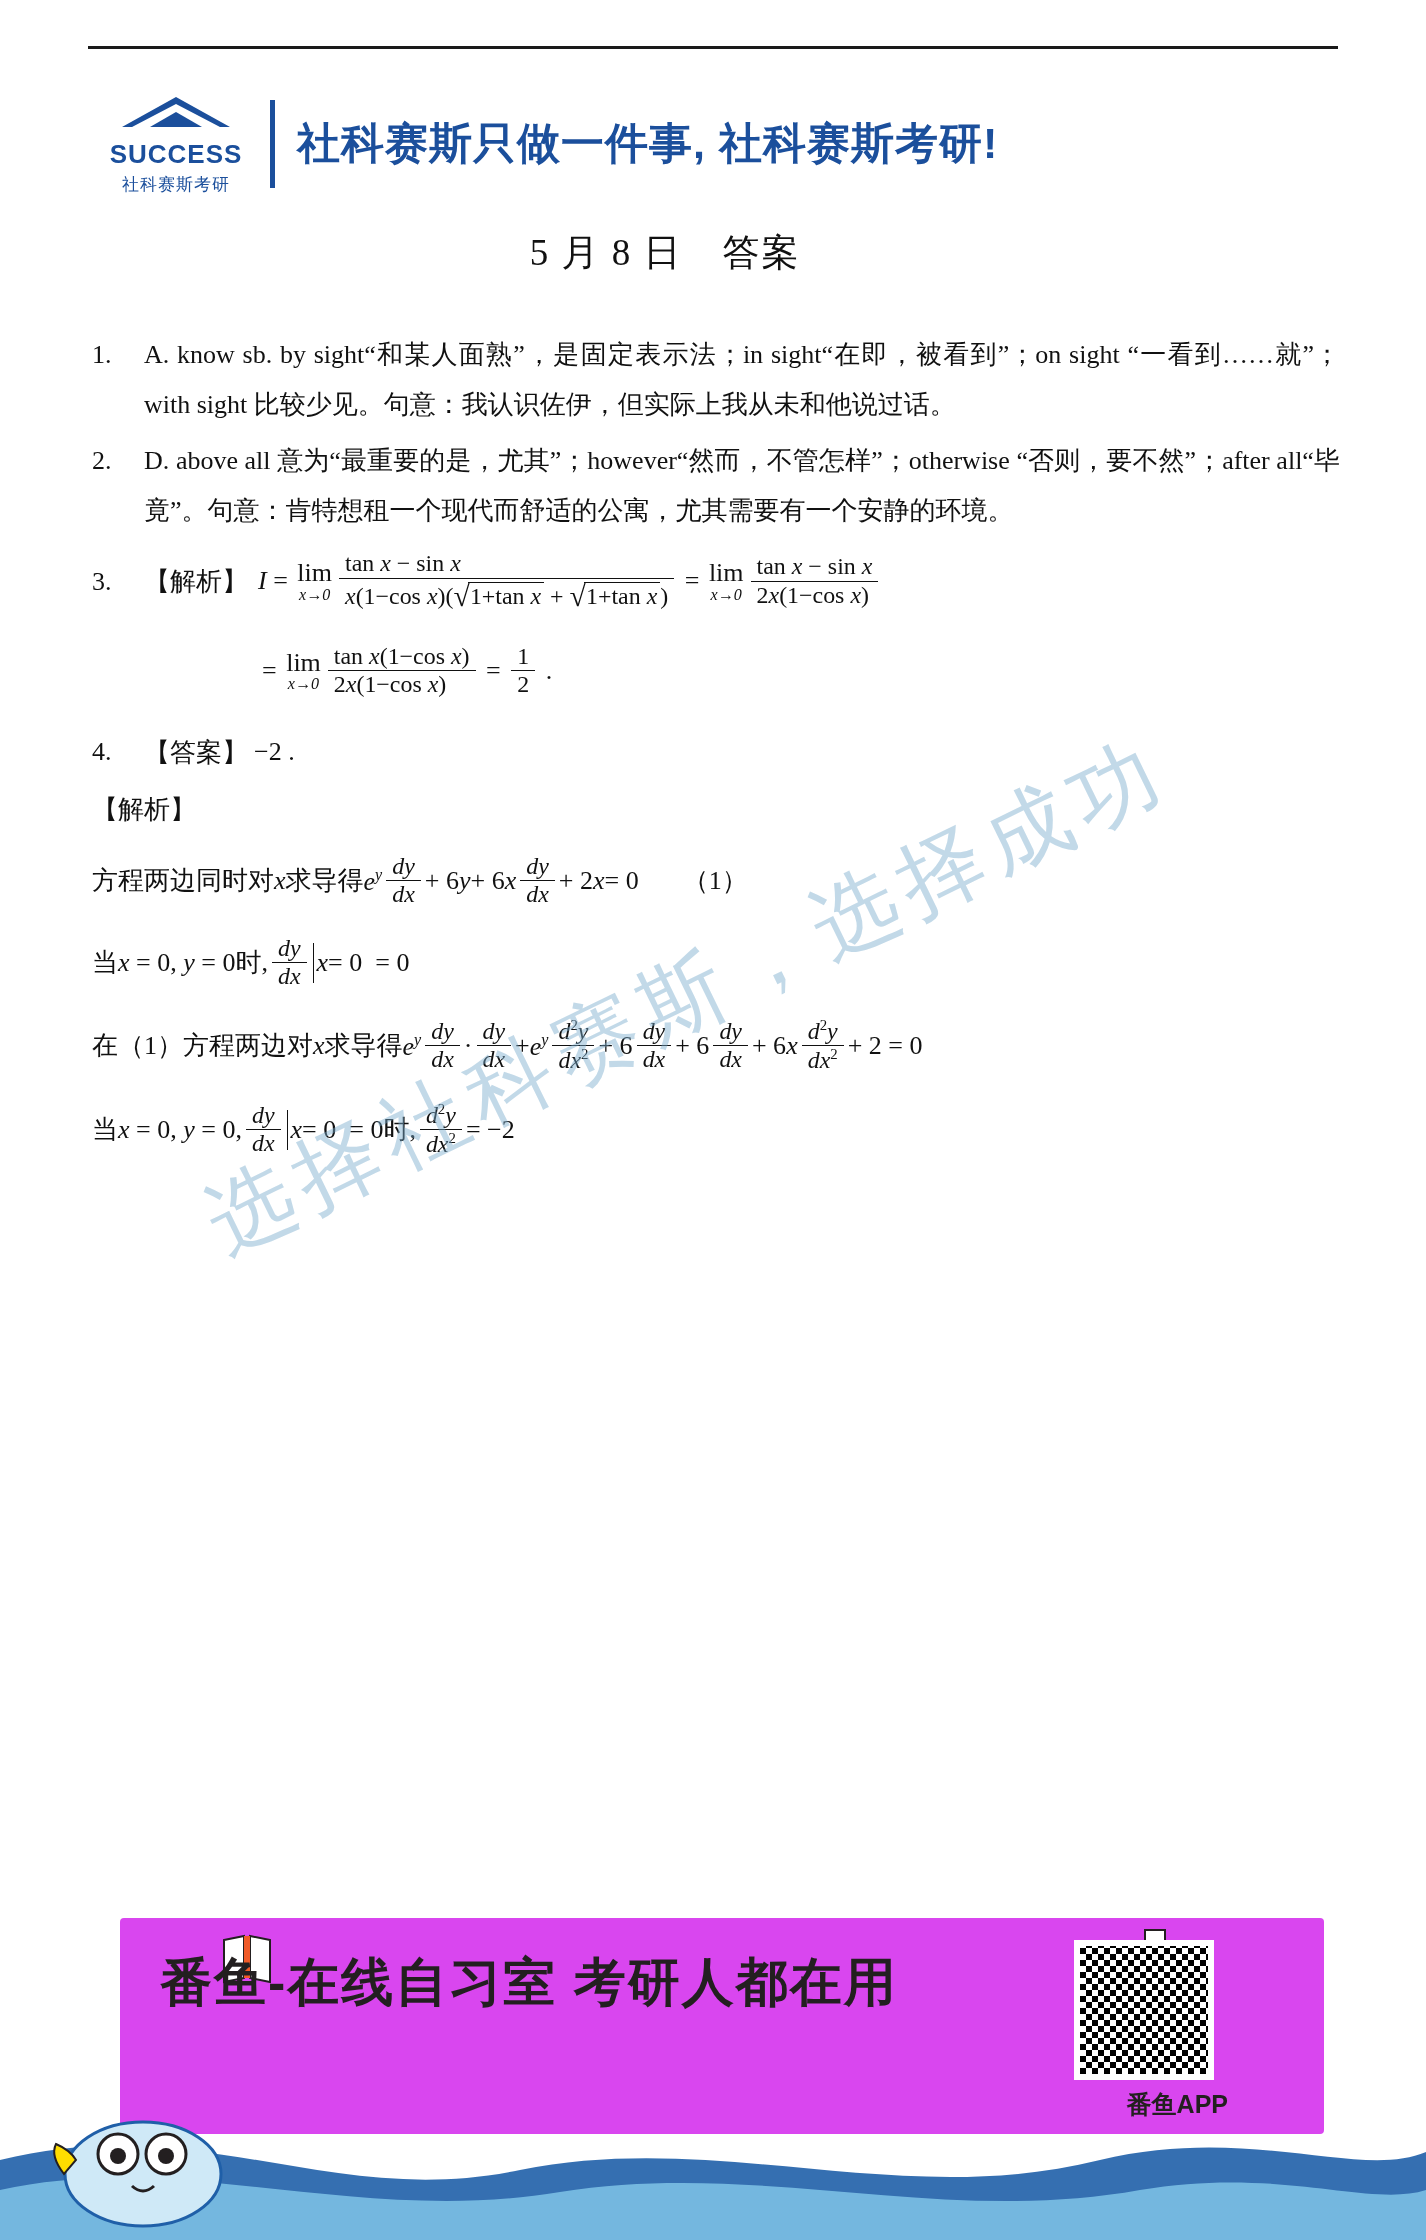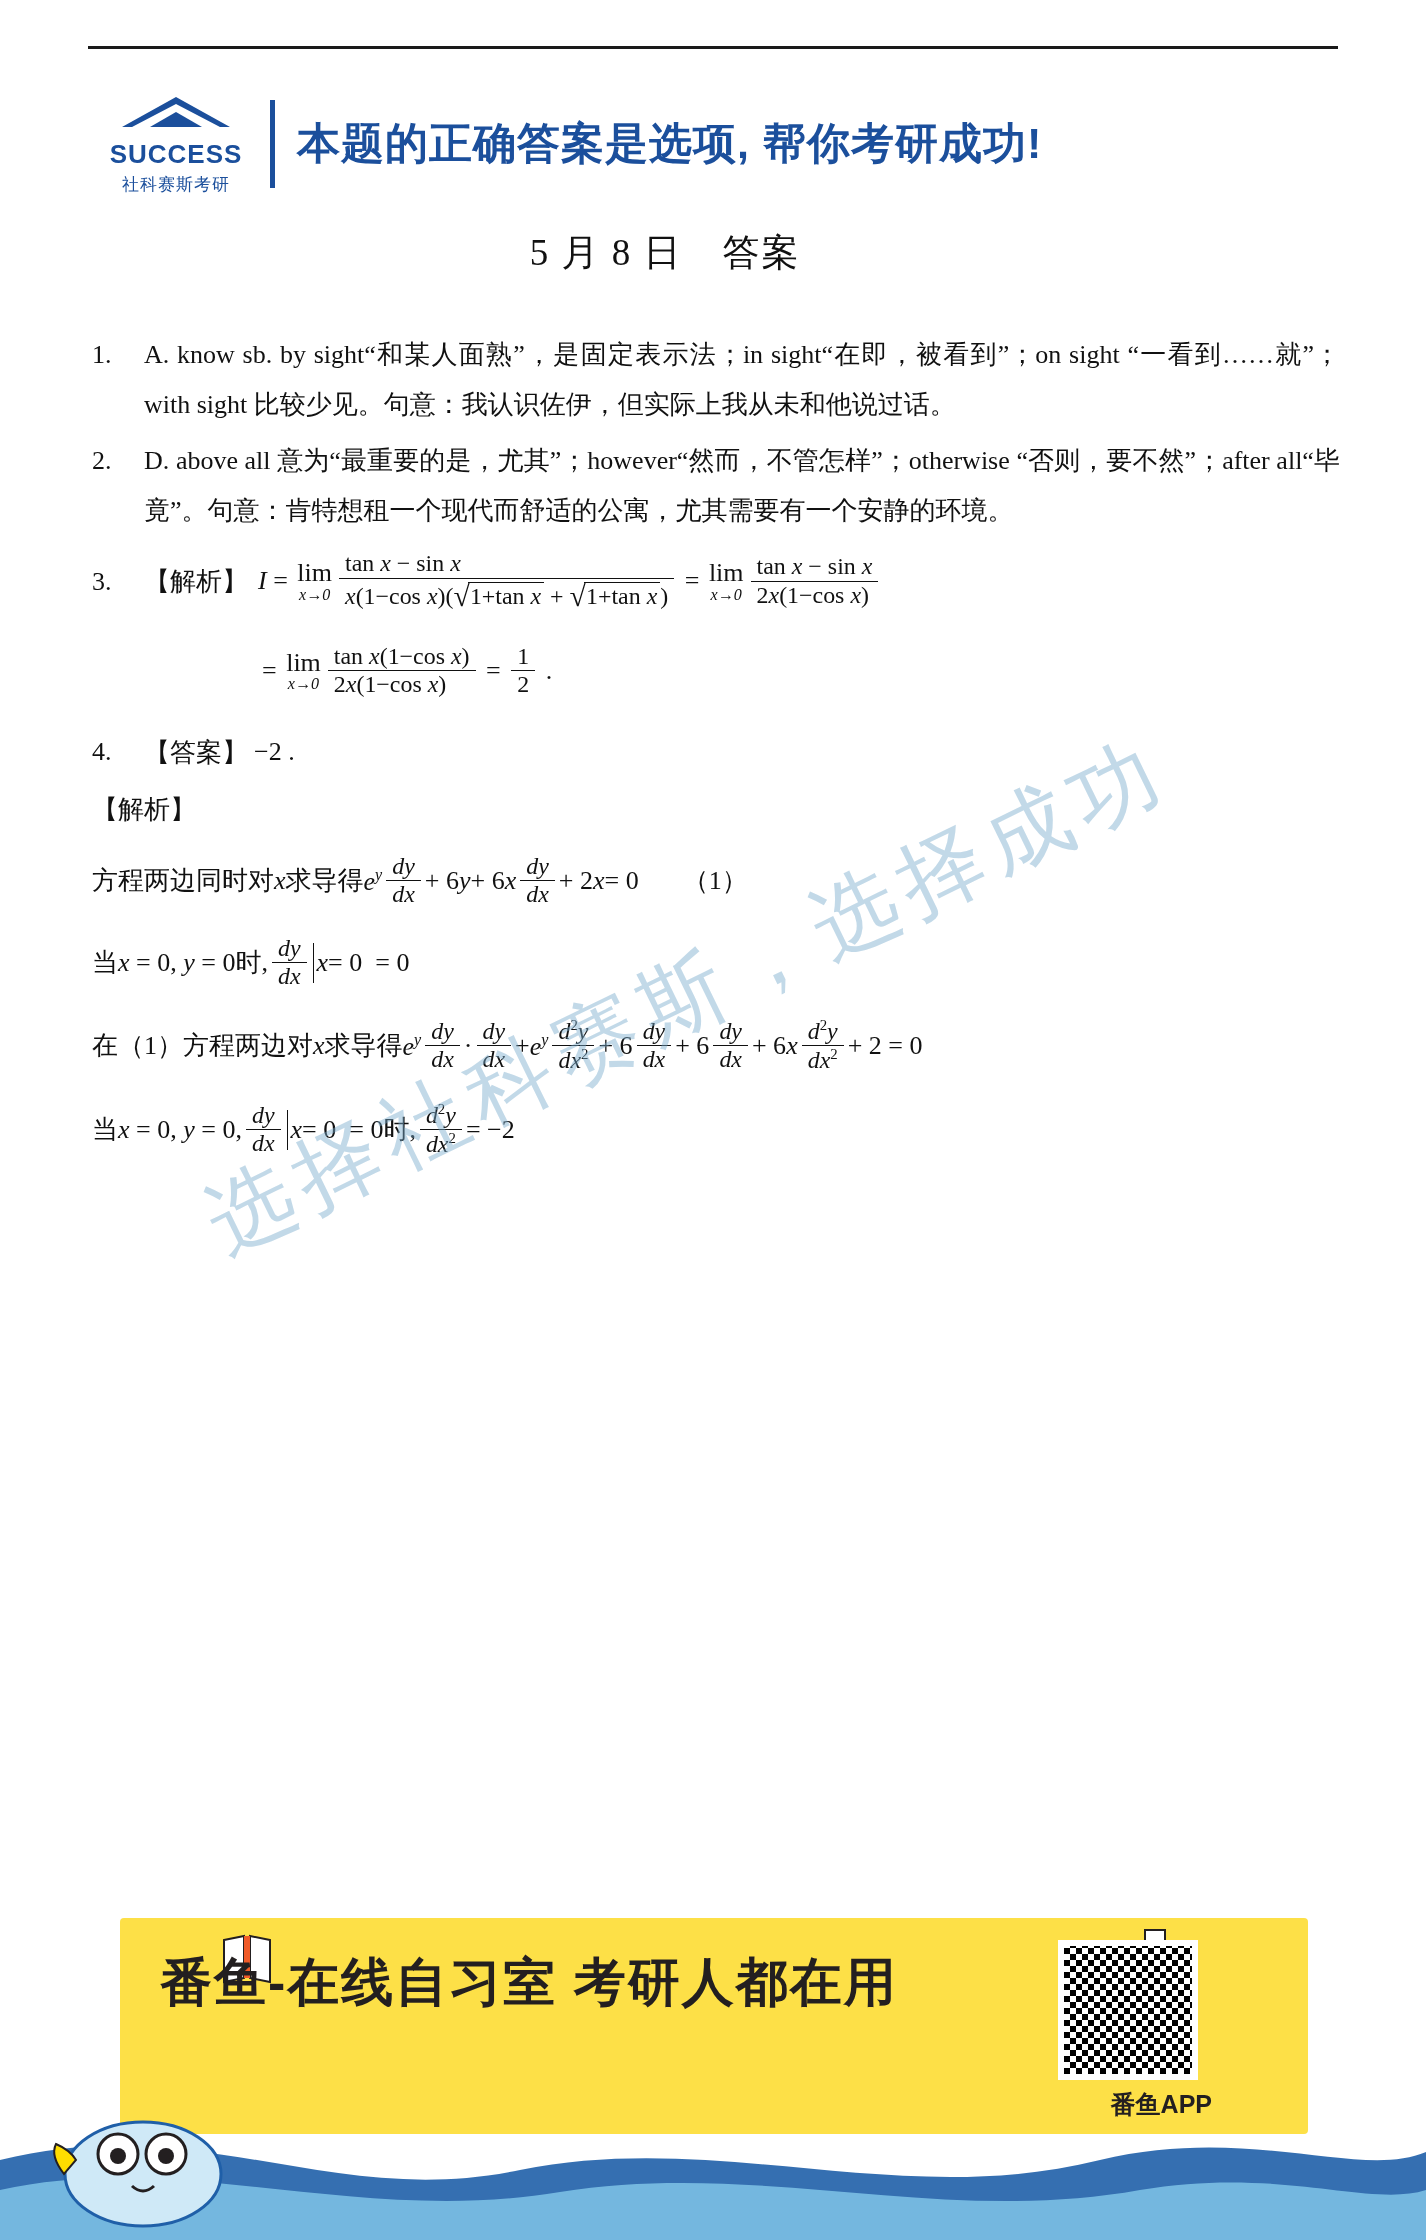--- a/index.html
+++ b/index.html
@@ -223,22 +223,23 @@
   .footer-wave {
     position: absolute;
     left: 0; bottom: 0; width: 1426px; height: 200px;
   }
   .banner {
     position: absolute;
     left: 120px;
     top: 48px;
     width: 1188px;
     height: 216px;
-    background: #fde047;
+    background: #d946ef;
     border-radius: 4px;
+    padding-left: 16px;
   }
   .banner-title {
     position: absolute;
     left: 40px;
     top: 30px;
     font-family: "Liberation Sans", sans-serif;
     font-weight: bold;
     font-size: 52px;
     color: #231f20;
     letter-spacing: 2px;
@@ -309,21 +310,21 @@
       <span class="logo-mark">
         <svg width="120" height="44" viewBox="0 0 120 44">
           <path d="M60 4 L114 34 L104 34 L60 11 L16 34 L6 34 Z" fill="#1b4f9c"></path>
           <path d="M60 19 L86 34 L34 34 Z" fill="#1b4f9c"></path>
         </svg>
       </span>
       <span class="logo-en">SUCCESS</span>
       <span class="logo-cn">社科赛斯考研</span>
     </div>
     <div class="logo-divider"></div>
-    <div class="slogan">本题的正确答案是选项, 帮你考研成功!</div>
+    <div class="slogan">社科赛斯只做一件事, 社科赛斯考研!</div>
   </div>
 
   <div class="doc-title">
     <span>5 月 8 日</span><span class="gap"></span><span>答案</span>
   </div>
 
   <div class="content">
 
     <div class="qitem">
       <div class="qnum">1.</div>

